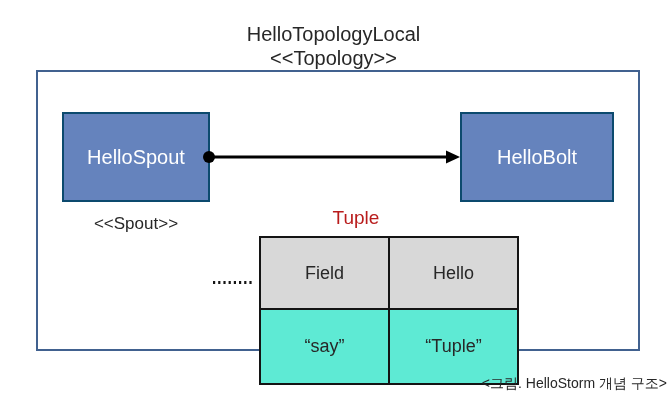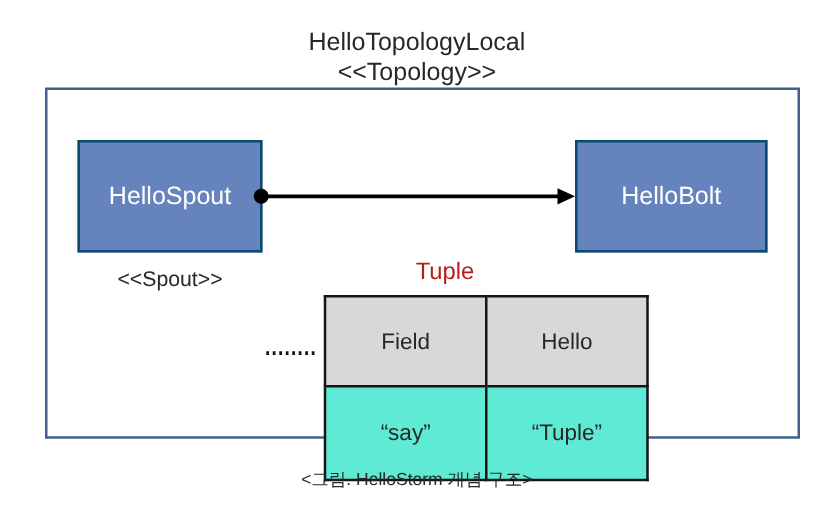--- a/index.html
+++ b/index.html
@@ -159,21 +159,21 @@
     width: 42px;
     height: 5px;
   }
 
   
   #figure-caption {
     position: absolute;
     left: 0;
     top: 375px;
     width: 667px;
-    text-align: center;
+    text-align: right;
     font-size: 14px;
     color: #272727;
   }
 </style>
 </head>
 <body>
 
 <div id="canvas">
 
   <div id="topology-title">

